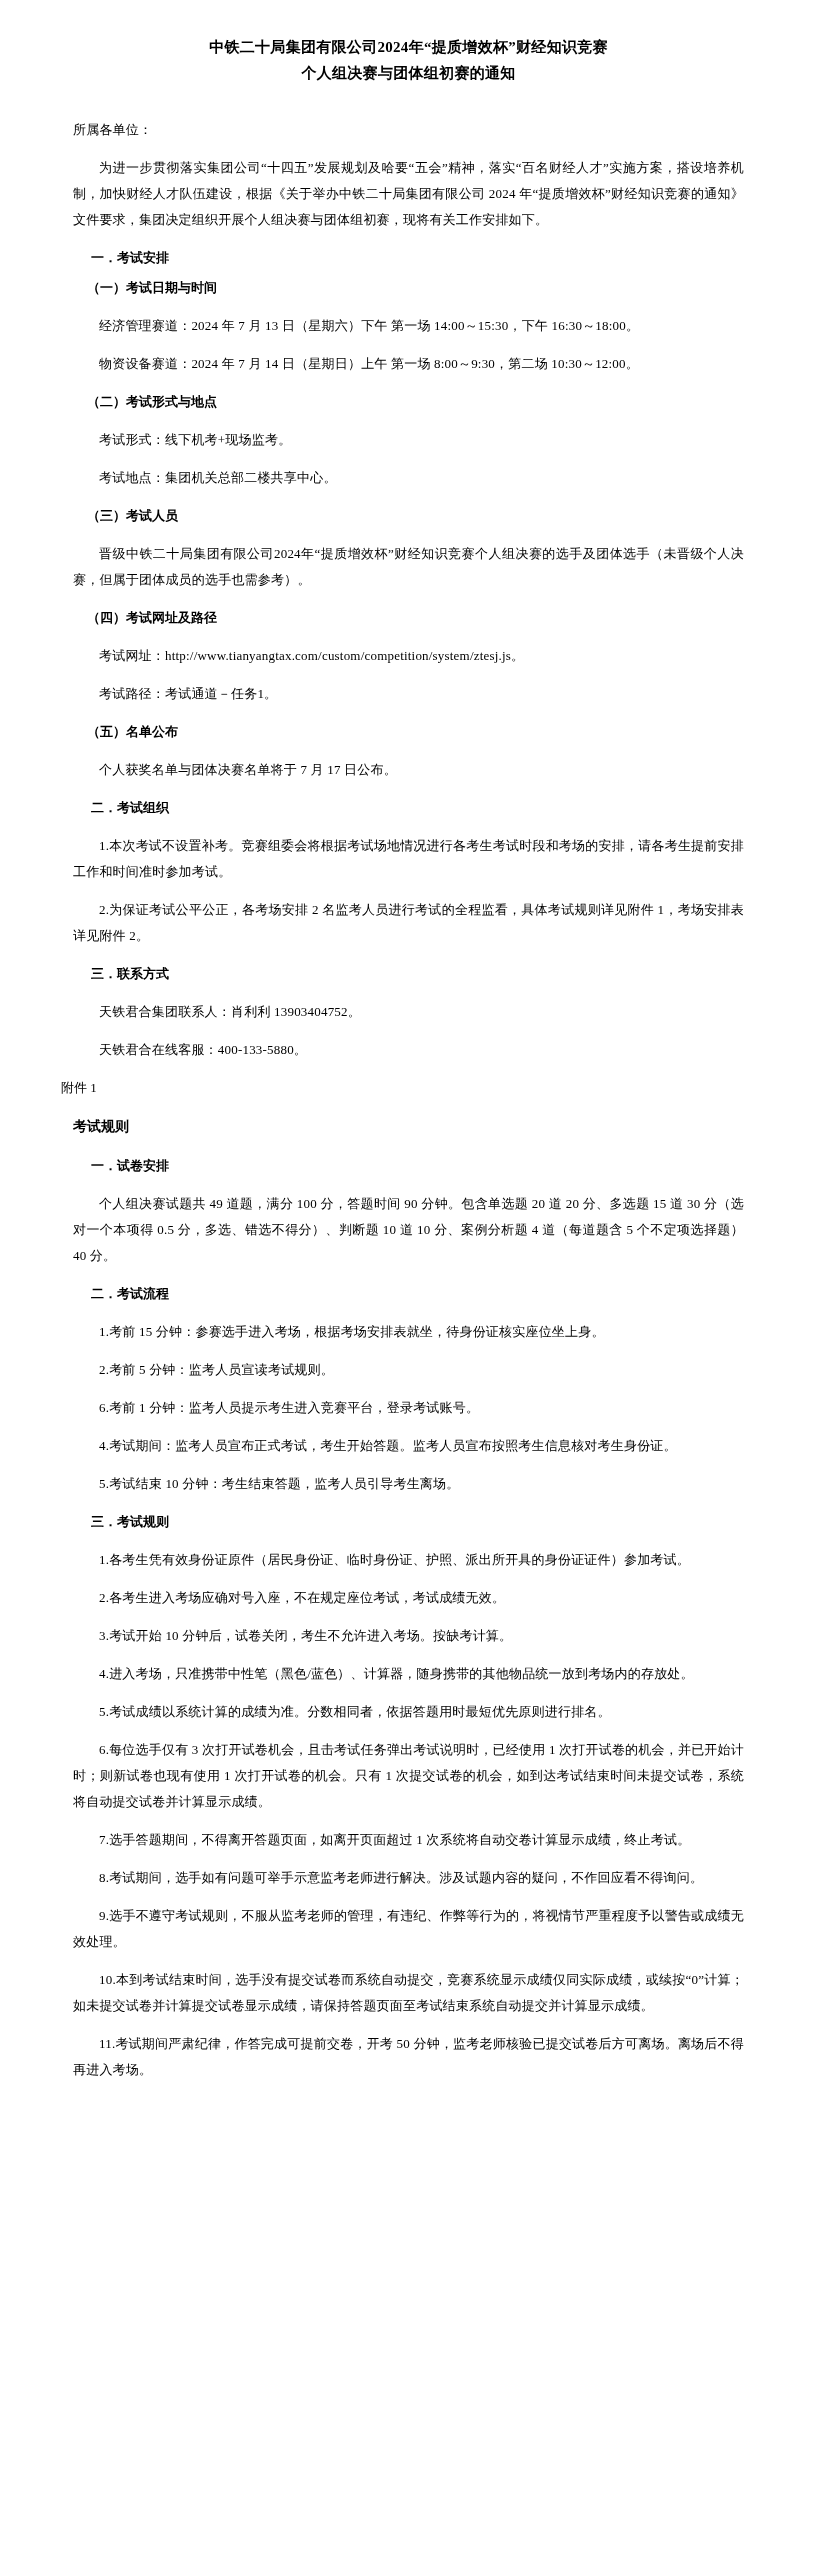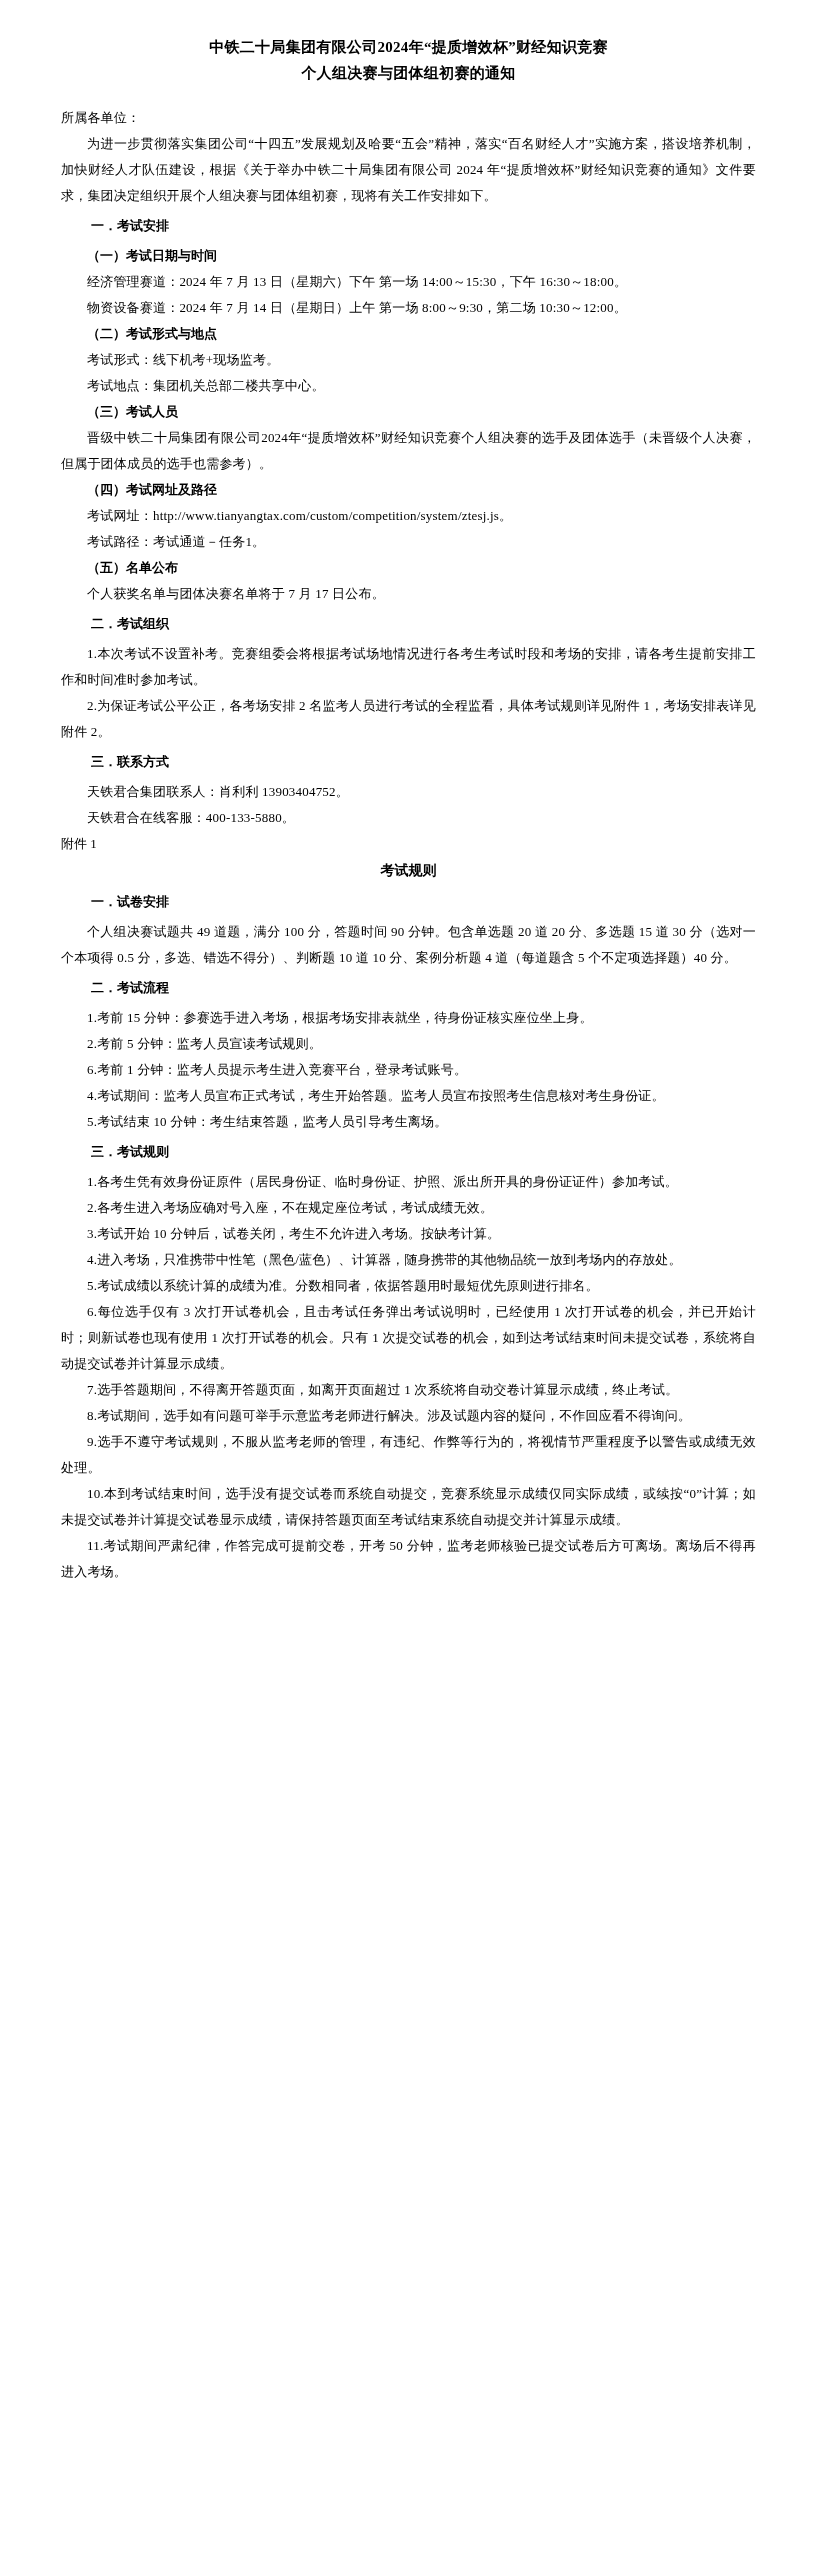--- a/index.html
+++ b/index.html
@@ -30,43 +30,43 @@
   .doc-title .line2 {
     display: block;
   }
   .spacer-lg { height: 17.5px; }
   .p {
     font-size: 13px;
     line-height: 2.0;
     letter-spacing: 0.2px;
     text-align: justify;
     text-justify: inter-ideograph;
-    margin: 0;
+    margin: 12px;
   }
   .indent2 { text-indent: 2em; }
   .h1 {
     font-size: 13px;
     font-weight: bold;
     line-height: 2.0;
     text-indent: 2em;
     margin: 4px;
   }
   .h2 {
     font-size: 13px;
     font-weight: bold;
     line-height: 2.0;
     text-indent: 2em;
     margin: 0;
   }
   .center-title {
-    text-align: center;
+    text-align: left;
     font-size: 14px;
     font-weight: bold;
     line-height: 2.0;
-    margin: 0;
+    margin: 12px;
   }
   .attach-label {
     font-size: 13px;
     line-height: 2.0;
     margin: 0;
     text-indent: 0;
   }
   .url-text {
     word-break: break-all;
   }

